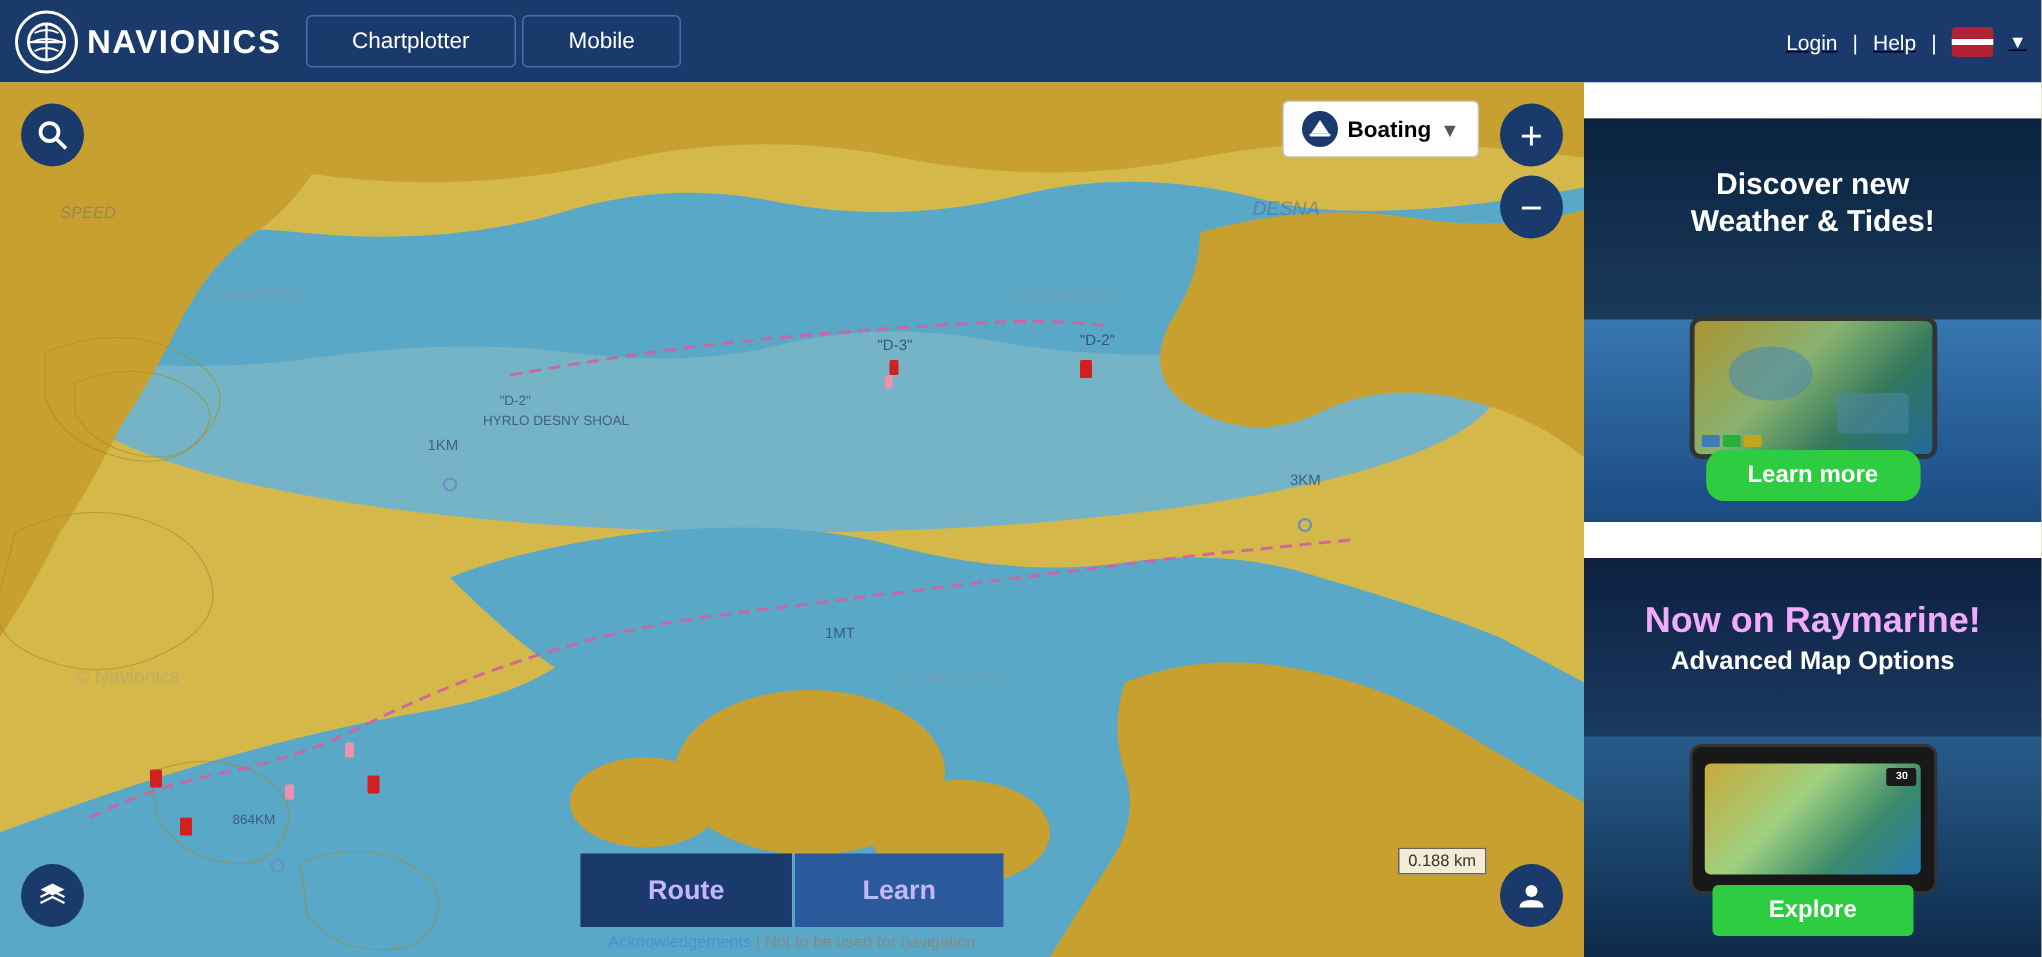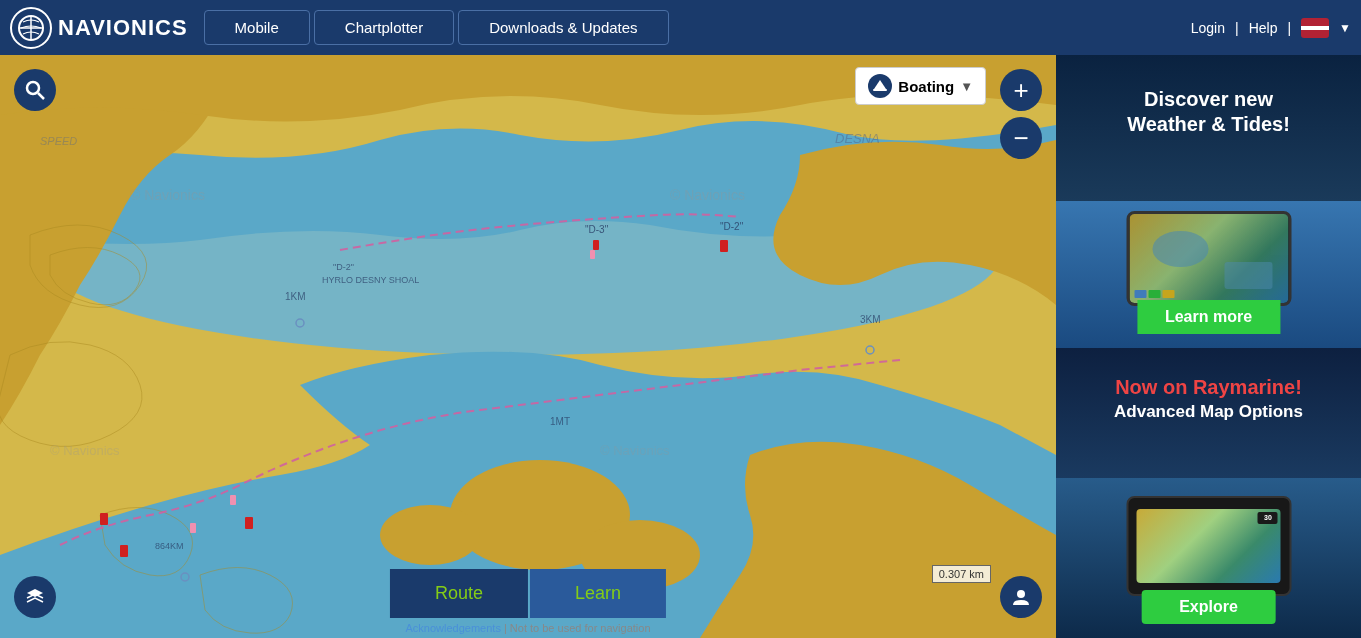--- a/index.html
+++ b/index.html
@@ -54,20 +54,21 @@
     }
     .nav-tab.active {
       background: #2a7fd4;
       border-color: #2a7fd4;
     }
     .header-right {
       display: flex;
       align-items: center;
       gap: 10px;
       margin-left: auto;
+      text-decoration: underline;
     }
     .header-link {
       color: #fff;
       font-size: 14px;
       cursor: pointer;
       text-decoration: none;
     }
     .header-divider {
       color: #fff;
       font-size: 14px;
@@ -168,22 +169,22 @@
       position: absolute;
       bottom: 20px;
       left: 50%;
       transform: translateX(-50%);
       display: flex;
       gap: 2px;
     }
     .action-btn {
       padding: 14px 45px;
       font-size: 18px;
-      font-weight: 400;
-      color: #84cc16;
+      font-weight: 700;
+      color: #c4b5fd;
       cursor: pointer;
       border: none;
     }
     .route-btn { background: #1a3a6b; }
     .menu-btn { background: #2a5a9b; }
     .user-btn {
       position: absolute;
       bottom: 20px;
       right: 14px;
       width: 42px;
@@ -229,20 +230,21 @@
     .right-sidebar {
       width: 305px;
       background: #fff;
       display: flex;
       flex-direction: column;
     }
     .ad-card {
       flex: 1;
       position: relative;
       overflow: hidden;
+      margin-top: 24px;
     }
     .ad-card-upper {
       background: linear-gradient(135deg, #0a2240 0%, #1a4a7a 100%);
       height: 51%;
       position: relative;
       display: flex;
       flex-direction: column;
       align-items: center;
       justify-content: flex-start;
       padding-top: 16px;
@@ -256,21 +258,21 @@
       align-items: center;
       justify-content: flex-start;
       padding-top: 14px;
     }
     .learn-more-btn {
       background: #2ecc40;
       color: #fff;
       font-size: 16px;
       font-weight: bold;
       padding: 8px 28px;
-      border-radius: 0;
+      border-radius: 12px;
       border: none;
       cursor: pointer;
       margin-top: 6px;
       z-index: 2;
       position: absolute;
       bottom: 14px;
       left: 50%;
       transform: translateX(-50%);
       white-space: nowrap;
     }
@@ -311,23 +313,22 @@
         <line x1="2" y1="14" x2="26" y2="14" stroke="white" stroke-width="1.5"></line>
         <path d="M6 8 Q14 4 22 8" fill="none" stroke="white" stroke-width="1.2"></path>
         <path d="M4 14 Q14 10 24 14" fill="none" stroke="white" stroke-width="1.2"></path>
         <path d="M6 20 Q14 16 22 20" fill="none" stroke="white" stroke-width="1.2"></path>
       </svg>
     </div>
     <span class="logo-text">NAVIONICS</span>
   </div>
 
   <div class="nav-tabs">
+    <button class="nav-tab">Chartplotter</button>
     <button class="nav-tab">Mobile</button>
-    <button class="nav-tab">Chartplotter</button>
-    <button class="nav-tab">Downloads &amp; Updates</button>
   </div>
 
   <div class="header-right">
     <a class="header-link">Login</a>
     <span class="header-divider">|</span>
     <a class="header-link">Help</a>
     <span class="header-divider">|</span>
     <div class="flag-icon">
       <div style="background:#B22234;height:40%;"></div>
       <div style="background:#fff;height:20%;"></div>
@@ -423,21 +424,21 @@
         <line x1="13" y1="13" x2="19" y2="19" stroke="white" stroke-width="2.5"></line>
       </svg>
     </button>
 
     <div class="zoom-controls">
       <button class="zoom-btn">+</button>
       <button class="zoom-btn">−</button>
     </div>
 
     <div class="scale-indicator">
-      <span>0.307    km</span>
+      <span>0.188    km</span>
     </div>
 
     <div class="bottom-controls">
       <button class="layers-btn">
         <svg width="20" height="18" viewBox="0 0 20 18">
           <path d="M2 5 L10 1 L18 5 L10 9 Z" fill="white"></path>
           <path d="M2 10 L10 6 L18 10" fill="none" stroke="white" stroke-width="1.5"></path>
           <path d="M2 14 L10 10 L18 14" fill="none" stroke="white" stroke-width="1.5"></path>
         </svg>
       </button>
@@ -491,21 +492,21 @@
 
       <button class="learn-more-btn">Learn more</button>
     </div>
 
     <div class="ad-card ad-card-lower" style="height:49%;position:relative;overflow:hidden;background:#0d2040;">
 
       <div style="position:absolute;bottom:0;left:0;right:0;height:60%;background:linear-gradient(180deg,#2a6090 0%,#0d2a4a 100%);z-index:0;"></div>
       <div style="position:absolute;top:0;left:0;right:0;height:45%;background:linear-gradient(180deg,#0d2040 0%,#1a3a60 100%);z-index:0;"></div>
 
       <div style="position:relative;z-index:3;text-align:center;padding-top:14px;">
-        <div style="color:#ef4444;font-size:20px;font-weight:bold;">Now on Raymarine!</div>
+        <div style="color:#f0abfc;font-size:24px;font-weight:bold;">Now on Raymarine!</div>
         <div style="color:#fff;font-size:17px;font-weight:bold;margin-top:3px;">Advanced Map Options</div>
       </div>
 
       <div style="position:absolute;bottom:42px;left:50%;transform:translateX(-50%);z-index:2;width:165px;height:100px;background:#181818;border-radius:8px;border:2px solid #333;overflow:hidden;display:flex;align-items:center;justify-content:center;">
         <div style="width:90%;height:78%;background:linear-gradient(135deg,#c8aa38 0%,#a0d080 40%,#3a8a6a 70%,#2a7ab0 100%);border-radius:4px;position:relative;">
           <div style="position:absolute;top:3px;right:3px;background:#1a1a1a;width:20px;height:12px;display:flex;align-items:center;justify-content:center;border-radius:2px;">
             <span style="color:white;font-size:7px;font-weight:bold;">30</span>
           </div>
         </div>
       </div>

